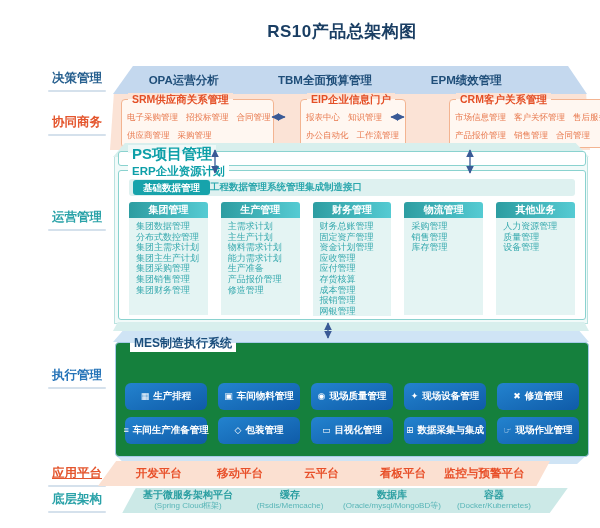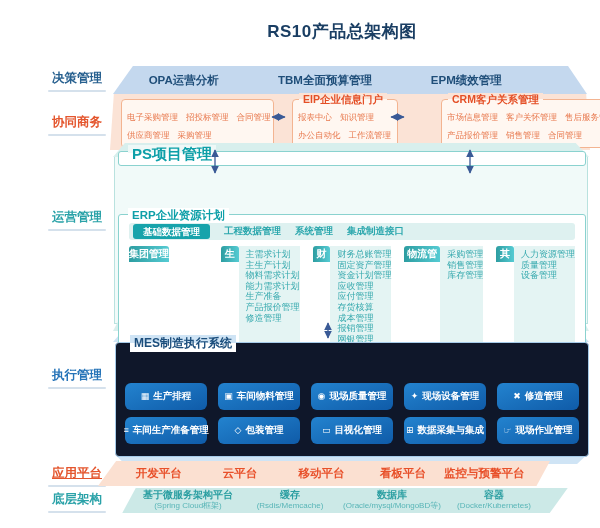--- a/index.html
+++ b/index.html
@@ -27,61 +27,61 @@
   .deci-row{position:absolute;left:113px;top:66px;width:424px;height:28px;display:flex;}
   .band-cell{flex:1;display:flex;align-items:center;justify-content:center;
              font-size:11.5px;font-weight:bold;color:#1f4e79;}
 
   
   .collab-band{position:absolute;left:110px;top:94px;width:480px;height:56px;
                background:#fbe3d6;clip-path:polygon(.8% 0,99.2% 0,100% 100%,0 100%);}
   .collab-row{position:absolute;left:121px;top:99px;height:47px;display:flex;gap:18px;}
   .cg{position:relative;background:#fff7f1;border:1px solid #f3b491;border-radius:4px;height:47px;}
   .cg-srm{width:151px;}
-  .cg-eip{width:104px;}
+  .cg-eip{width:104px;margin-left:8px;}
   .cg-crm{width:168px;margin-left:25px;}
   .cg-legend{position:absolute;top:-7px;left:6px;padding:0 4px;white-space:nowrap;
              background:linear-gradient(180deg,#fbe3d6 45%,#fff7f1 45%);
              font-weight:bold;font-size:10.5px;color:#e44f26;}
   .cg-rows{padding:12px 5px 0;display:flex;flex-direction:column;gap:6px;}
   .cg-row{display:flex;column-gap:8px;}
   .cg-item{font-size:8.5px;color:#e8794e;white-space:nowrap;}
 
   
   .op-topface{position:absolute;left:113px;top:143px;width:476px;height:14px;
               background:#d8efed;clip-path:polygon(2.5% 0,97.2% 0,100% 100%,0 100%);}
   .op-outer{position:absolute;left:114px;top:157px;width:472px;height:166px;
             background:#f1faf9;border-left:1px solid #b9e2df;border-right:1px solid #b9e2df;
             border-bottom:1px solid #b9e2df;}
   .obox{position:absolute;background:#fff;border:1px solid #8ad2cf;border-radius:3px;z-index:3;}
   .ps-box{left:118px;top:151px;width:466px;height:13px;}
-  .erp-box{left:118px;top:170px;width:466px;height:148px;margin-top:44px;}
+  .erp-box{left:118px;top:170px;width:466px;height:148px;}
   .t-legend{position:absolute;top:-7px;left:9px;padding:0 4px;white-space:nowrap;
             background:linear-gradient(180deg,#eef8f7 40%,#ffffff 40%);
             font-weight:bold;font-size:15px;color:#0d9fa8;}
   .erp-box .t-legend{background:#fff;font-size:11.5px;}
   .erp-tabs{position:absolute;left:10px;right:10px;top:8px;height:17px;background:#def1f0;
-            border-radius:3px;display:flex;align-items:center;gap:14px;padding-left:4px;}
+            border-radius:3px;display:flex;align-items:center;padding-left:4px;}
   .tab-active{background:#17a3ab;color:#fff;font-size:9.5px;font-weight:bold;
               padding:2px 10px;border-radius:3px;line-height:11px;}
   .tab{color:#2ba7ad;font-size:9.5px;font-weight:bold;}
   .erp-cols{position:absolute;left:10px;right:10px;top:31px;bottom:4px;display:flex;gap:13px;}
-  .col{flex:1;display:flex;flex-direction:row;min-width:0;}
+  .col{flex:1;display:flex;flex-direction:column;min-width:0;}
   .col-h{height:16px;line-height:16px;text-align:center;color:#fff;font-size:10px;font-weight:bold;
          background:linear-gradient(90deg,#2d9da1,#55cbd3);border-radius:3px 3px 0 0;}
   .col-b{flex:1;background:#e4f4f3;padding:3px 0 0 7px;}
   .col-item{font-size:9px;line-height:10.6px;color:#36a9ae;white-space:nowrap;}
   .op-bottomface{position:absolute;left:113px;top:322px;width:476px;height:9px;
                  background:#d8efed;clip-path:polygon(1% 0,99% 0,100% 100%,0 100%);}
 
   
   .mes-topface{position:absolute;left:113px;top:331px;width:476px;height:11px;
                background:#cfe4f5;clip-path:polygon(2% 0,98% 0,100% 100%,0 100%);}
   .mes-box{position:absolute;left:115px;top:342px;width:472px;height:113px;
-           background:#0f172a;border:1px solid #a6cbe9;border-radius:4px;z-index:3;}
+           background:#15803d;border:1px solid #a6cbe9;border-radius:4px;z-index:3;}
   .mes-legend{position:absolute;top:-8px;left:14px;padding:0 4px;white-space:nowrap;
               background:linear-gradient(180deg,#cfe4f5 45%,#ffffff 45%);
               font-size:12px;font-weight:bold;color:#1c4e7c;}
   .mes-bar{position:absolute;left:17px;right:17px;top:14px;height:17px;border-radius:4px;
            background:linear-gradient(90deg,#1163ad,#2b97d9);color:#fff;font-size:10.5px;
            text-align:center;line-height:17px;}
   .mes-row{position:absolute;left:9px;right:9px;display:flex;gap:11px;}
   .mes-row1{top:40px;}
   .mes-row2{top:74px;}
   .mes-btn{flex:1;height:27px;border-radius:6px;min-width:0;
@@ -121,20 +121,21 @@
 <div class="deci-band"></div>
 <div class="deci-row" id="decision-row">
     <div class="band-cell">OPA运营分析</div>
     <div class="band-cell">TBM全面预算管理</div>
     <div class="band-cell">EPM绩效管理</div>
   </div>
 
 <div class="collab-band"></div>
 <div class="collab-row">
   <div class="cg cg-srm">
+    <div class="cg-legend">SRM供应商关系管理</div>
     <div class="cg-rows">
         <div class="cg-row">
           <span class="cg-item">电子采购管理</span>
           <span class="cg-item">招投标管理</span>
           <span class="cg-item">合同管理</span>
         </div>
         <div class="cg-row">
           <span class="cg-item">供应商管理</span>
           <span class="cg-item">采购管理</span>
         </div>
@@ -179,20 +180,29 @@
   <div class="t-legend">ERP企业资源计划</div>
   <div class="erp-tabs" id="erp-tabs">
     <div class="tab-active">基础数据管理</div>
   <div class="tab">工程数据管理</div>
       <div class="tab">系统管理</div>
       <div class="tab">集成制造接口</div>
     </div>
   <div class="erp-cols" id="erp-cols">
       <div class="col">
         <div class="col-h">集团管理</div>
+        <div class="col-b">
+          <div class="col-item">集团数据管理</div>
+          <div class="col-item">分布式数控管理</div>
+          <div class="col-item">集团主需求计划</div>
+          <div class="col-item">集团主生产计划</div>
+          <div class="col-item">集团采购管理</div>
+          <div class="col-item">集团销售管理</div>
+          <div class="col-item">集团财务管理</div>
+        </div>
       </div>
       <div class="col">
         <div class="col-h">生产管理</div>
         <div class="col-b">
           <div class="col-item">主需求计划</div>
           <div class="col-item">主生产计划</div>
           <div class="col-item">物料需求计划</div>
           <div class="col-item">能力需求计划</div>
           <div class="col-item">生产准备</div>
           <div class="col-item">产品报价管理</div>
@@ -279,22 +289,22 @@
         <span class="ic">☞</span>
         <span class="lbl">现场作业管理</span>
       </div>
     </div>
 </div>
 <div class="mes-bottomface"></div>
 
 <div class="app-band"></div>
 <div class="app-row" id="app-row">
     <div class="band-cell app-cell">开发平台</div>
+    <div class="band-cell app-cell">移动平台</div>
     <div class="band-cell app-cell">云平台</div>
-    <div class="band-cell app-cell">移动平台</div>
     <div class="band-cell app-cell">看板平台</div>
     <div class="band-cell app-cell">监控与预警平台</div>
   </div>
 <div class="infra-band"></div>
 <div class="infra-row" id="infra-row">
     <div class="infra-cell">
       <div class="infra-name">基于微服务架构平台</div>
       <div class="infra-sub">(Spring Cloud框架)</div>
     </div>
     <div class="infra-cell">

